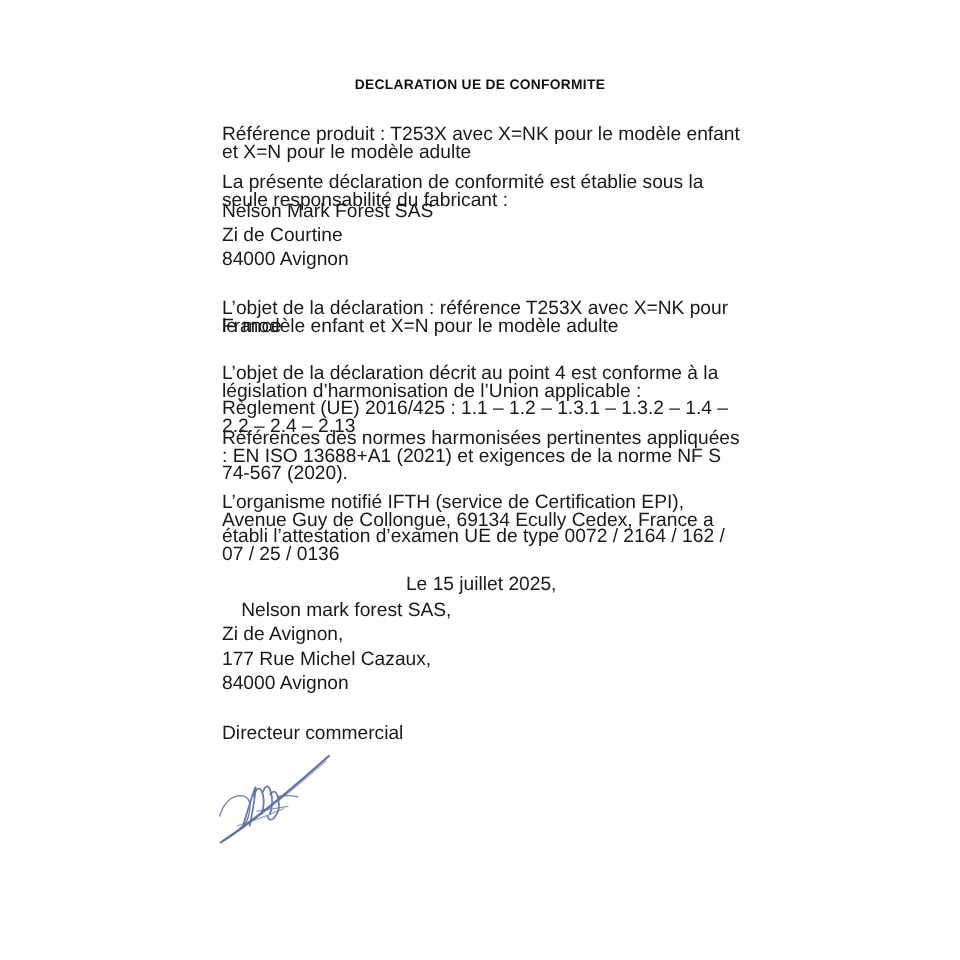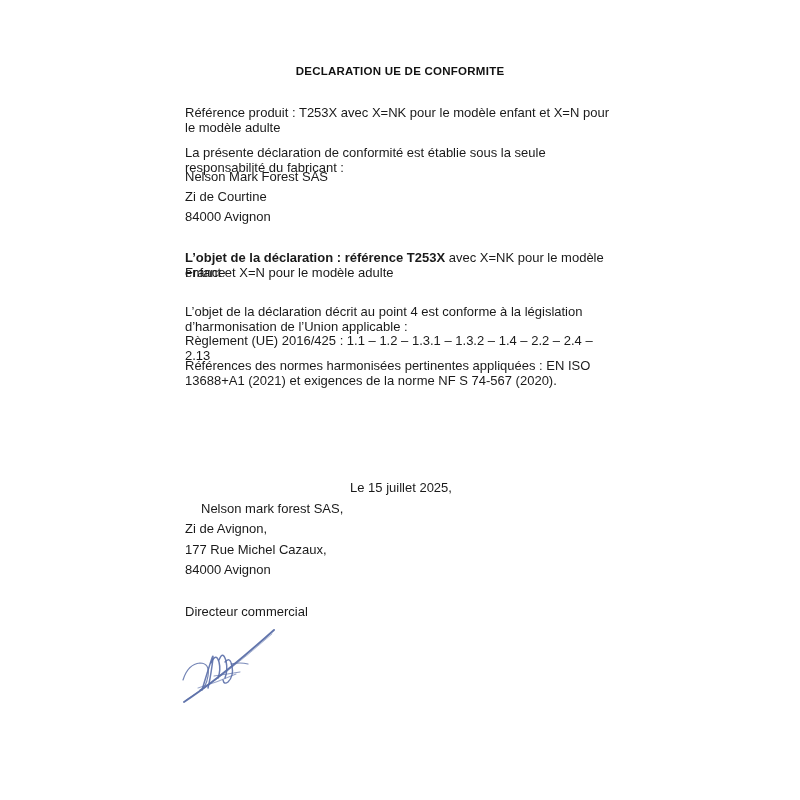--- a/index.html
+++ b/index.html
@@ -26,26 +26,26 @@
     font-weight: bold;
     letter-spacing: 0.25px;
     color: #111111;
   }
   .body-block {
     position: absolute;
     left: 185px;
     width: 432px;
   }
   .para {
-    font-size: 13px;
+    font-size: 16px;
     line-height: 14.5px;
     color: #1a1a1a;
     margin: 0;
   }
-  .b { font-weight: bold; }
+  .b { font-weight: normal; }
 
   
   .p-reference   { top: 106px; }
   .p-intro       { top: 146px; }
   .p-company     { top: 170px; }
   .p-street      { top: 190px; }
   .p-city        { top: 210px; }
   .p-country     { top: 231px; margin-top: 35px; }
   .p-object      { top: 251px; }
   .p-legis       { top: 305px; }
@@ -89,20 +89,21 @@
   <div class="body-block para p-country">France</div>
 
   <div class="body-block para p-object"><span class="b">L’objet de la déclaration : référence T253X</span><span> avec X=NK pour le modèle enfant et X=N pour le modèle adulte</span></div>
 
   <div class="body-block para p-legis">L’objet de la déclaration décrit au point 4 est conforme à la législation d’harmonisation de l’Union applicable :</div>
 
   <div class="body-block para p-reglement">Règlement (UE) 2016/425 : 1.1 – 1.2 – 1.3.1 – 1.3.2 – 1.4 – 2.2 – 2.4 – 2.13</div>
 
   <div class="body-block para p-normes">Références des normes harmonisées pertinentes appliquées : EN ISO 13688+A1 (2021) et exigences de la norme NF S 74-567 (2020).</div>
 
+  <div class="body-block para p-organisme">L’organisme notifié IFTH (service de Certification EPI), Avenue Guy de Collongue, 69134 Ecully Cedex, France a établi l’attestation d’examen UE de type 0072 / 2164 / 162 / 07 / 25 / 0136</div>
 
   <div class="body-block para p-date">Le 15 juillet 2025,</div>
 
   <div class="body-block para p-sig-company">Nelson mark forest SAS,</div>
 
   <div class="body-block para p-sig-street">Zi de Avignon,</div>
 
   <div class="body-block para p-sig-road">177 Rue Michel Cazaux,</div>
 
   <div class="body-block para p-sig-city">84000 Avignon</div>

